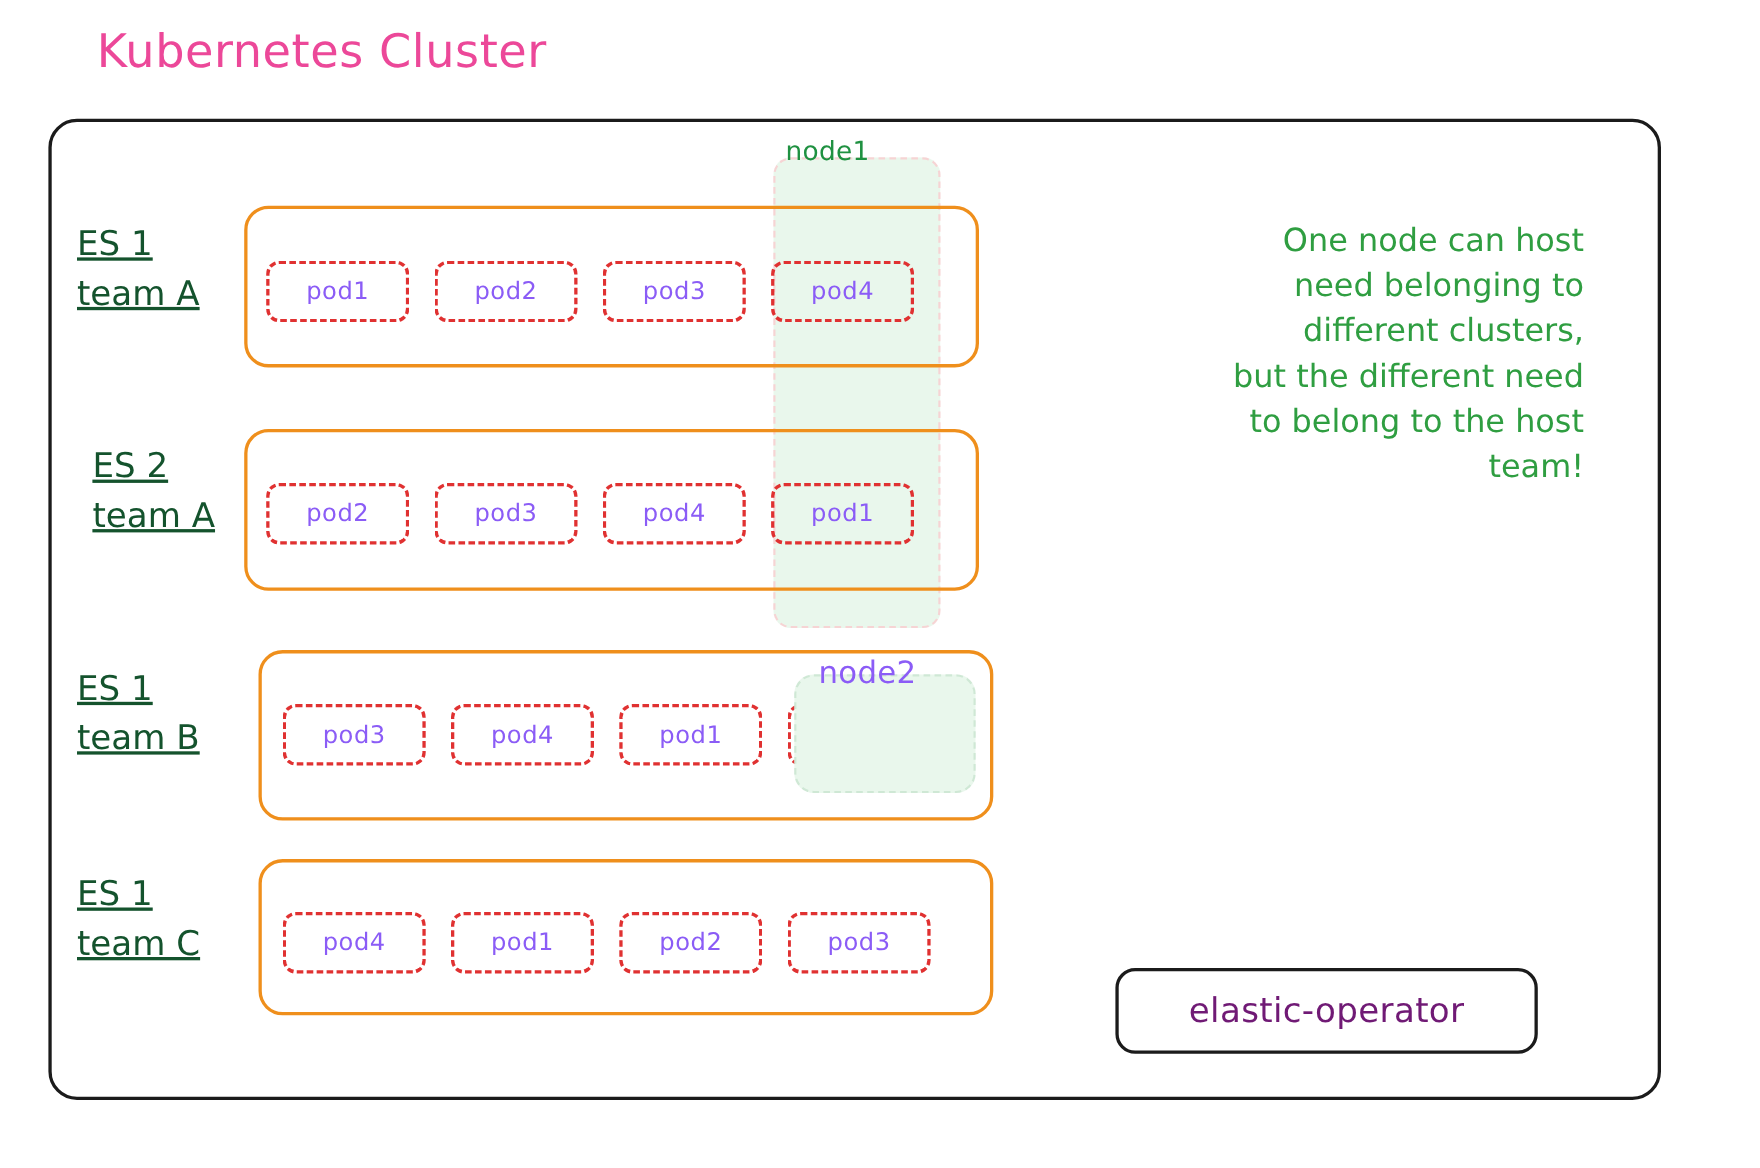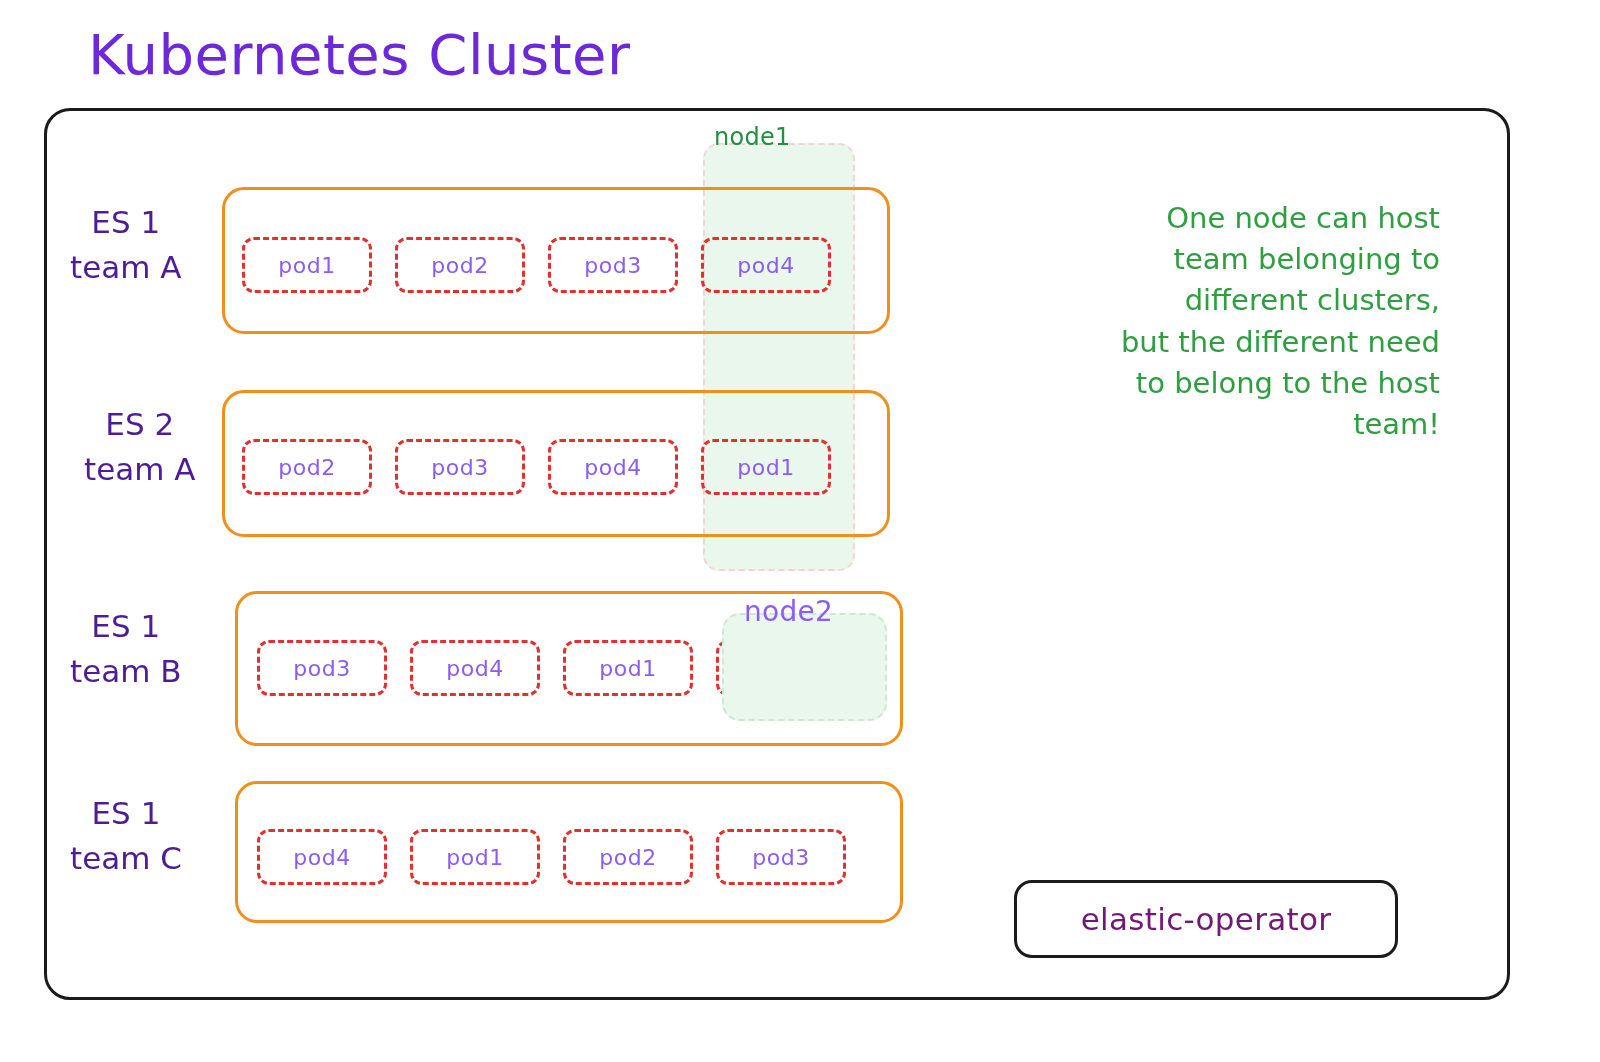--- a/index.html
+++ b/index.html
@@ -16,23 +16,23 @@
     height: 1062px;
     background: #ffffff;
     overflow: hidden;
   }
 
   
   #diagram-title {
     position: absolute;
     left: 88px;
     top: 24px;
-    font-size: 56px;
+    font-size: 42px;
     line-height: 1.1;
-    color: #6d28d9;
+    color: #ec4899;
     font-family: "DejaVu Sans", sans-serif;
     font-weight: 400;
     letter-spacing: 0.5px;
     white-space: nowrap;
   }
 
   
   #cluster-container {
     position: absolute;
     left: 44px;
@@ -88,25 +88,26 @@
     white-space: nowrap;
     letter-spacing: 0.3px;
   }
 
   
   .es-row {
     position: absolute;
   }
   .es-label {
     position: absolute;
-    color: #4c1d95;
+    color: #14532d;
     font-size: 31px;
     line-height: 1.45;
     white-space: nowrap;
-    text-align: center;
+    text-align: left;
+    text-decoration: underline;
   }
   .es-label .line2 {
     display: block;
   }
   .cluster-box {
     position: absolute;
     border: 3px solid #ef8f1c;
     border-radius: 22px;
     box-sizing: border-box;
     background: transparent;
@@ -237,21 +238,21 @@
     <div class="pods-strip" style="left:257px; top:829px;">
       <div class="pod">pod4</div>
       <div class="pod">pod1</div>
       <div class="pod">pod2</div>
       <div class="pod">pod3</div>
     </div>
   </div>
 
   <div id="cluster-note">
     <span>One node can host</span>
-    <span>team belonging to</span>
+    <span>need belonging to</span>
     <span>different clusters,</span>
     <span>but the different need</span>
     <span>to belong to the host</span>
     <span>team!</span>
   </div>
 
   <div id="elastic-operator-box">
     <span id="elastic-operator-label">elastic-operator</span>
   </div>
 

